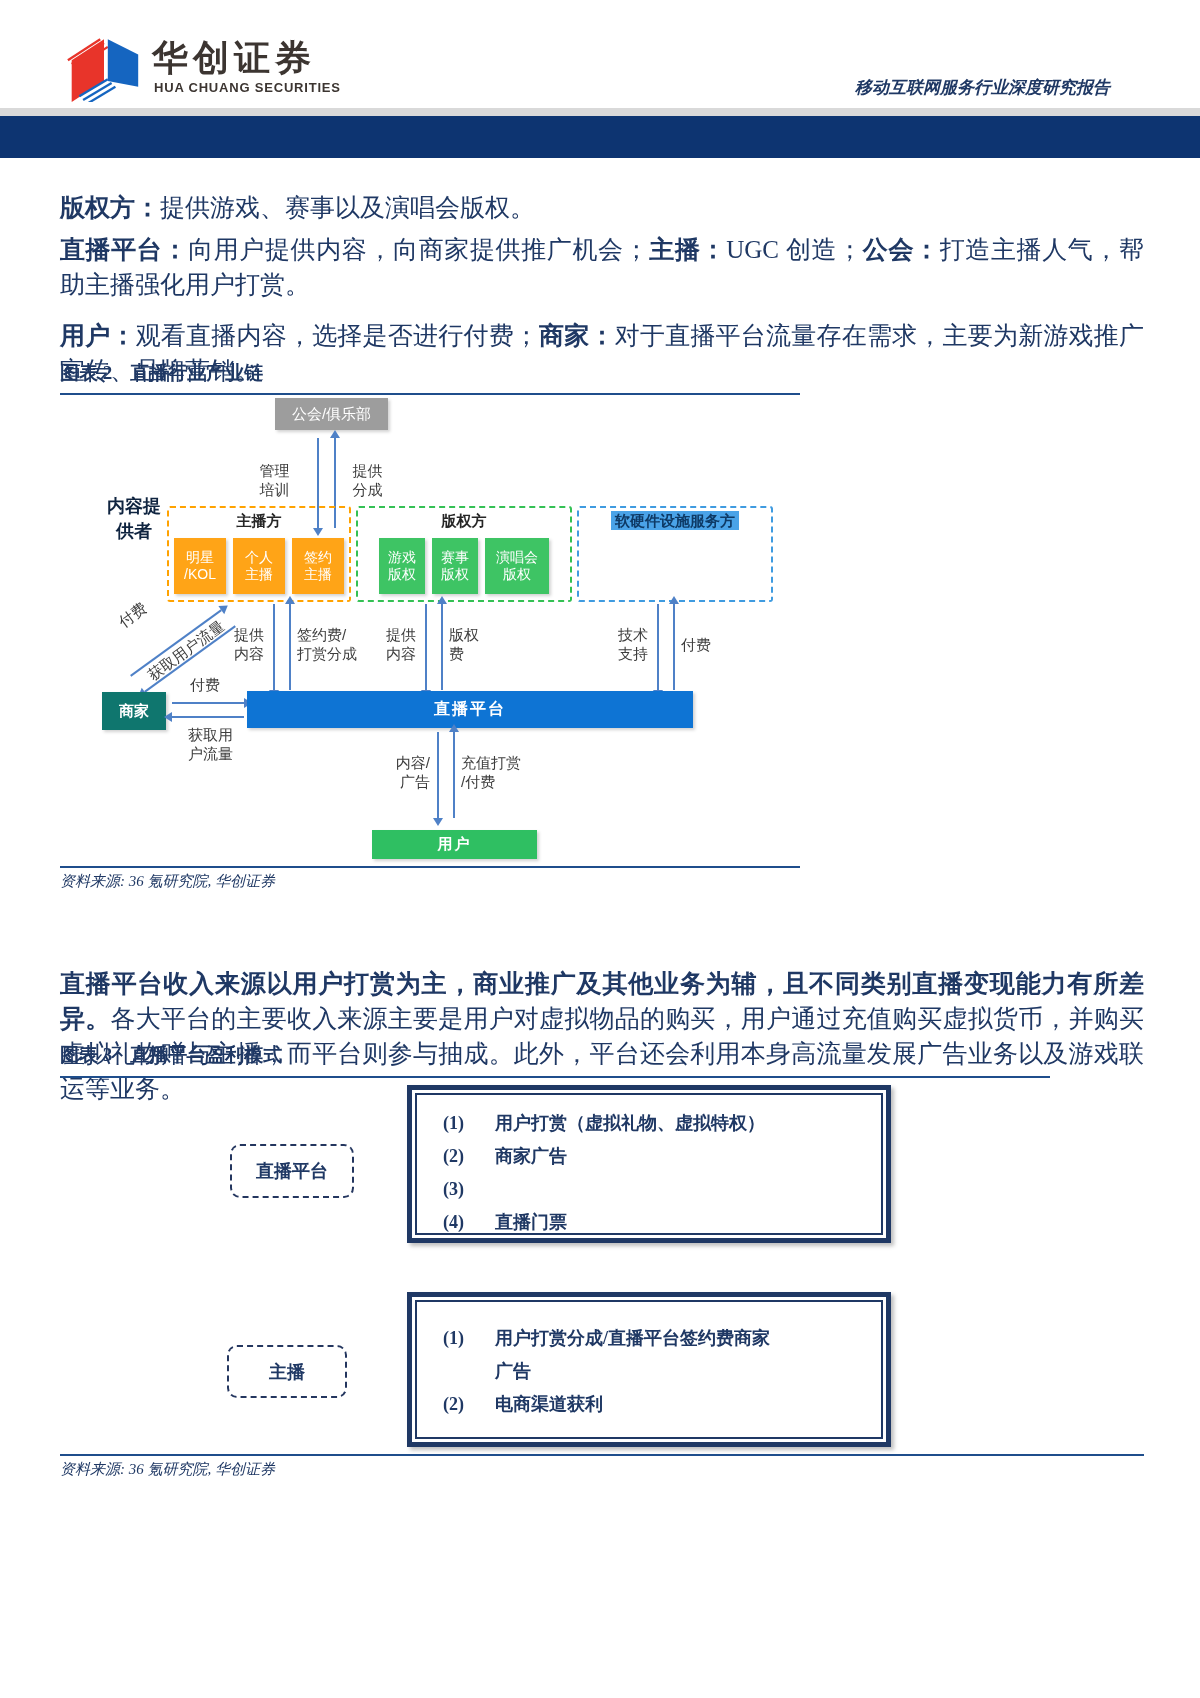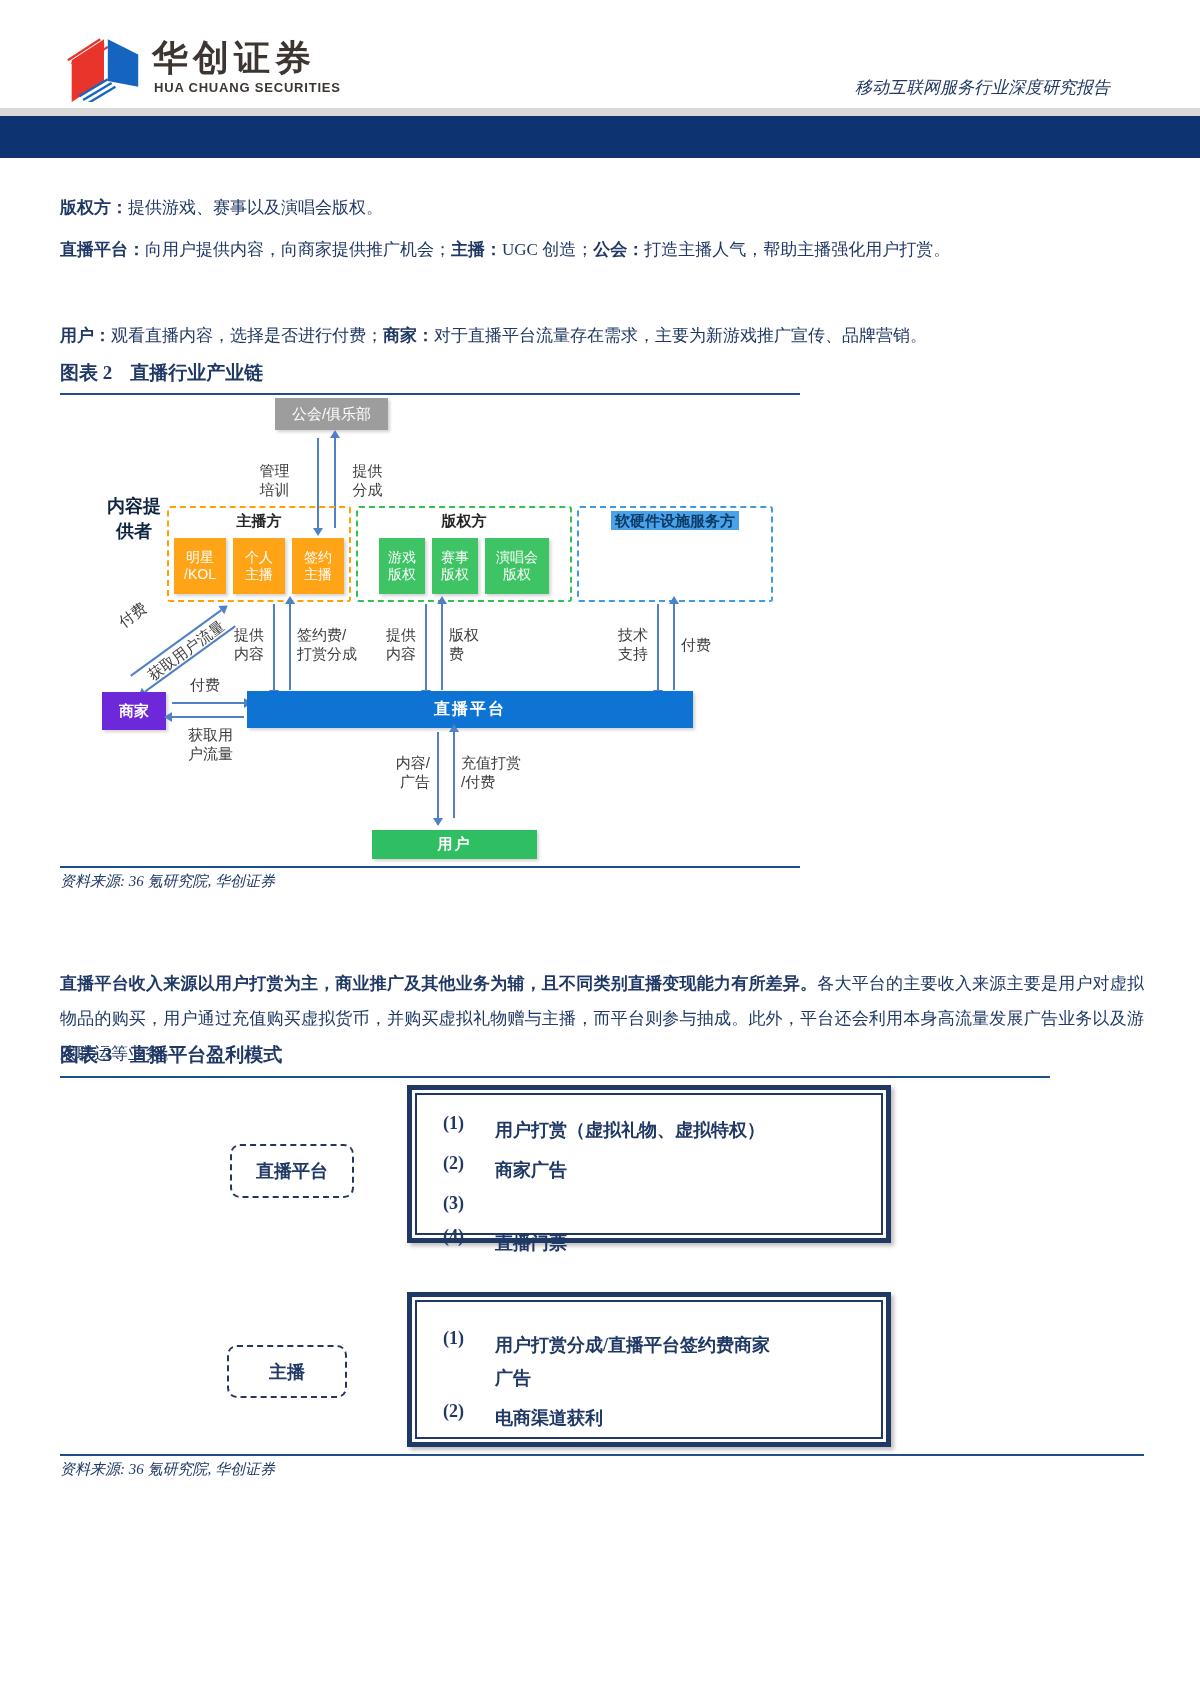--- a/index.html
+++ b/index.html
@@ -5,44 +5,44 @@
   html,body{margin:0;padding:0;}
   body{width:1200px;height:1698px;position:relative;background:#ffffff;
        font-family:"Liberation Sans",sans-serif;-webkit-font-smoothing:antialiased;}
   .abs{position:absolute;}
 
   
   .logo-cn{font-family:"Liberation Sans",sans-serif;font-size:36px;font-weight:800;
            color:#3c3531;letter-spacing:5px;}
   .logo-en{font-family:"Liberation Sans",sans-serif;font-size:13px;font-weight:700;
            color:#3c3531;letter-spacing:0.8px;}
-  .report-title{font-family:"Liberation Serif",serif;font-style:italic;font-weight:400;
+  .report-title{font-family:"Liberation Serif",serif;font-style:italic;font-weight:700;
                 font-size:17px;color:#1f3864;}
   .gray-strip{left:0;top:108px;width:1200px;height:8px;background:#d9d9d9;}
   .navy-bar{left:0;top:116px;width:1200px;height:42px;background:#0d3471;}
 
   
-  .para{left:60px;width:1084px;font-family:"Liberation Serif",serif;font-size:17px;
+  .para{left:60px;width:1084px;font-family:"Liberation Serif",serif;font-size:25px;
         line-height:35px;color:#1f3864;text-align:justify;}
   .para .bold{font-weight:700;}
 
   
   .fig-caption{left:60px;font-family:"Liberation Serif",serif;font-weight:700;
                font-size:19px;color:#1f3864;}
   .fig-caption .gap{display:inline-block;width:18px;}
   .rule{height:2px;background:#1f4e8c;}
   .source{left:60px;font-family:"Liberation Serif",serif;font-style:italic;
           font-size:15px;color:#1f3864;}
 
   
   #diagram{left:0;top:398px;width:1200px;height:465px;}
   .node{position:absolute;display:flex;align-items:center;justify-content:center;
         color:#fff;text-align:center;box-shadow:2px 2px 3px rgba(0,0,0,.18);}
   .guild{background:#9d9d9d;font-size:15px;}
-  .merchant{background:#6d28d9;font-weight:700;font-size:15px;}
+  .merchant{background:#0f766e;font-weight:700;font-size:15px;}
   .platform{background:#0e74d4;font-weight:700;font-size:16px;letter-spacing:2px;}
   .user{background:#2fbf62;font-weight:700;font-size:15px;letter-spacing:2px;}
 
   .grp{position:absolute;top:108px;height:96px;box-sizing:border-box;border-radius:3px;}
   .grp-title{margin-top:4px;text-align:center;font-weight:700;font-size:15px;color:#262626;}
   .grp-title .hl{background:#4aa3e8;color:#0e3a66;padding:1px 4px;}
   .grp-items{position:absolute;left:0;right:0;top:30px;display:flex;justify-content:center;gap:7px;align-items:flex-end;}
   .gitem{height:56px;display:flex;align-items:center;justify-content:center;text-align:center;
          color:#fff;font-size:14px;line-height:1.2;white-space:pre-line;
          box-shadow:2px 2px 3px rgba(0,0,0,.18);}
@@ -75,21 +75,21 @@
   .dash-box{position:absolute;box-sizing:border-box;border:2px dashed #24365f;border-radius:10px;
             display:flex;align-items:center;justify-content:center;
             font-family:"Liberation Serif",serif;font-weight:700;font-size:18px;color:#1f3864;}
   .profit-box{position:absolute;box-sizing:border-box;border:5px solid #1f3864;background:#fff;
               box-shadow:3px 3px 4px rgba(0,0,0,.25);}
   .profit-inner{position:absolute;left:3px;right:3px;top:3px;bottom:3px;
                 border:2px solid #1f3864;padding:12px 10px 0 26px;box-sizing:border-box;}
   .pm-row{display:flex;font-family:"Liberation Serif",serif;font-weight:700;font-size:18px;
           color:#1f3864;line-height:33px;}
   .pm-num{width:52px;flex:none;}
-  .pm-text{white-space:pre-line;margin-top:7px;}
+  .pm-text{white-space:pre-line;}
 </style>
 </head>
 <body>
 
 <div class="abs" style="left:66px;top:24px;width:420px;height:80px;">
   <span class="abs" style="left:0;top:2px;width:76px;height:76px;">
     <svg width="76" height="76" viewBox="0 0 80 80">
       <g stroke="#e8342a" stroke-width="2.4">
         <line x1="2" y1="36" x2="36" y2="14"></line>
         <line x1="6" y1="40" x2="40" y2="18"></line>

